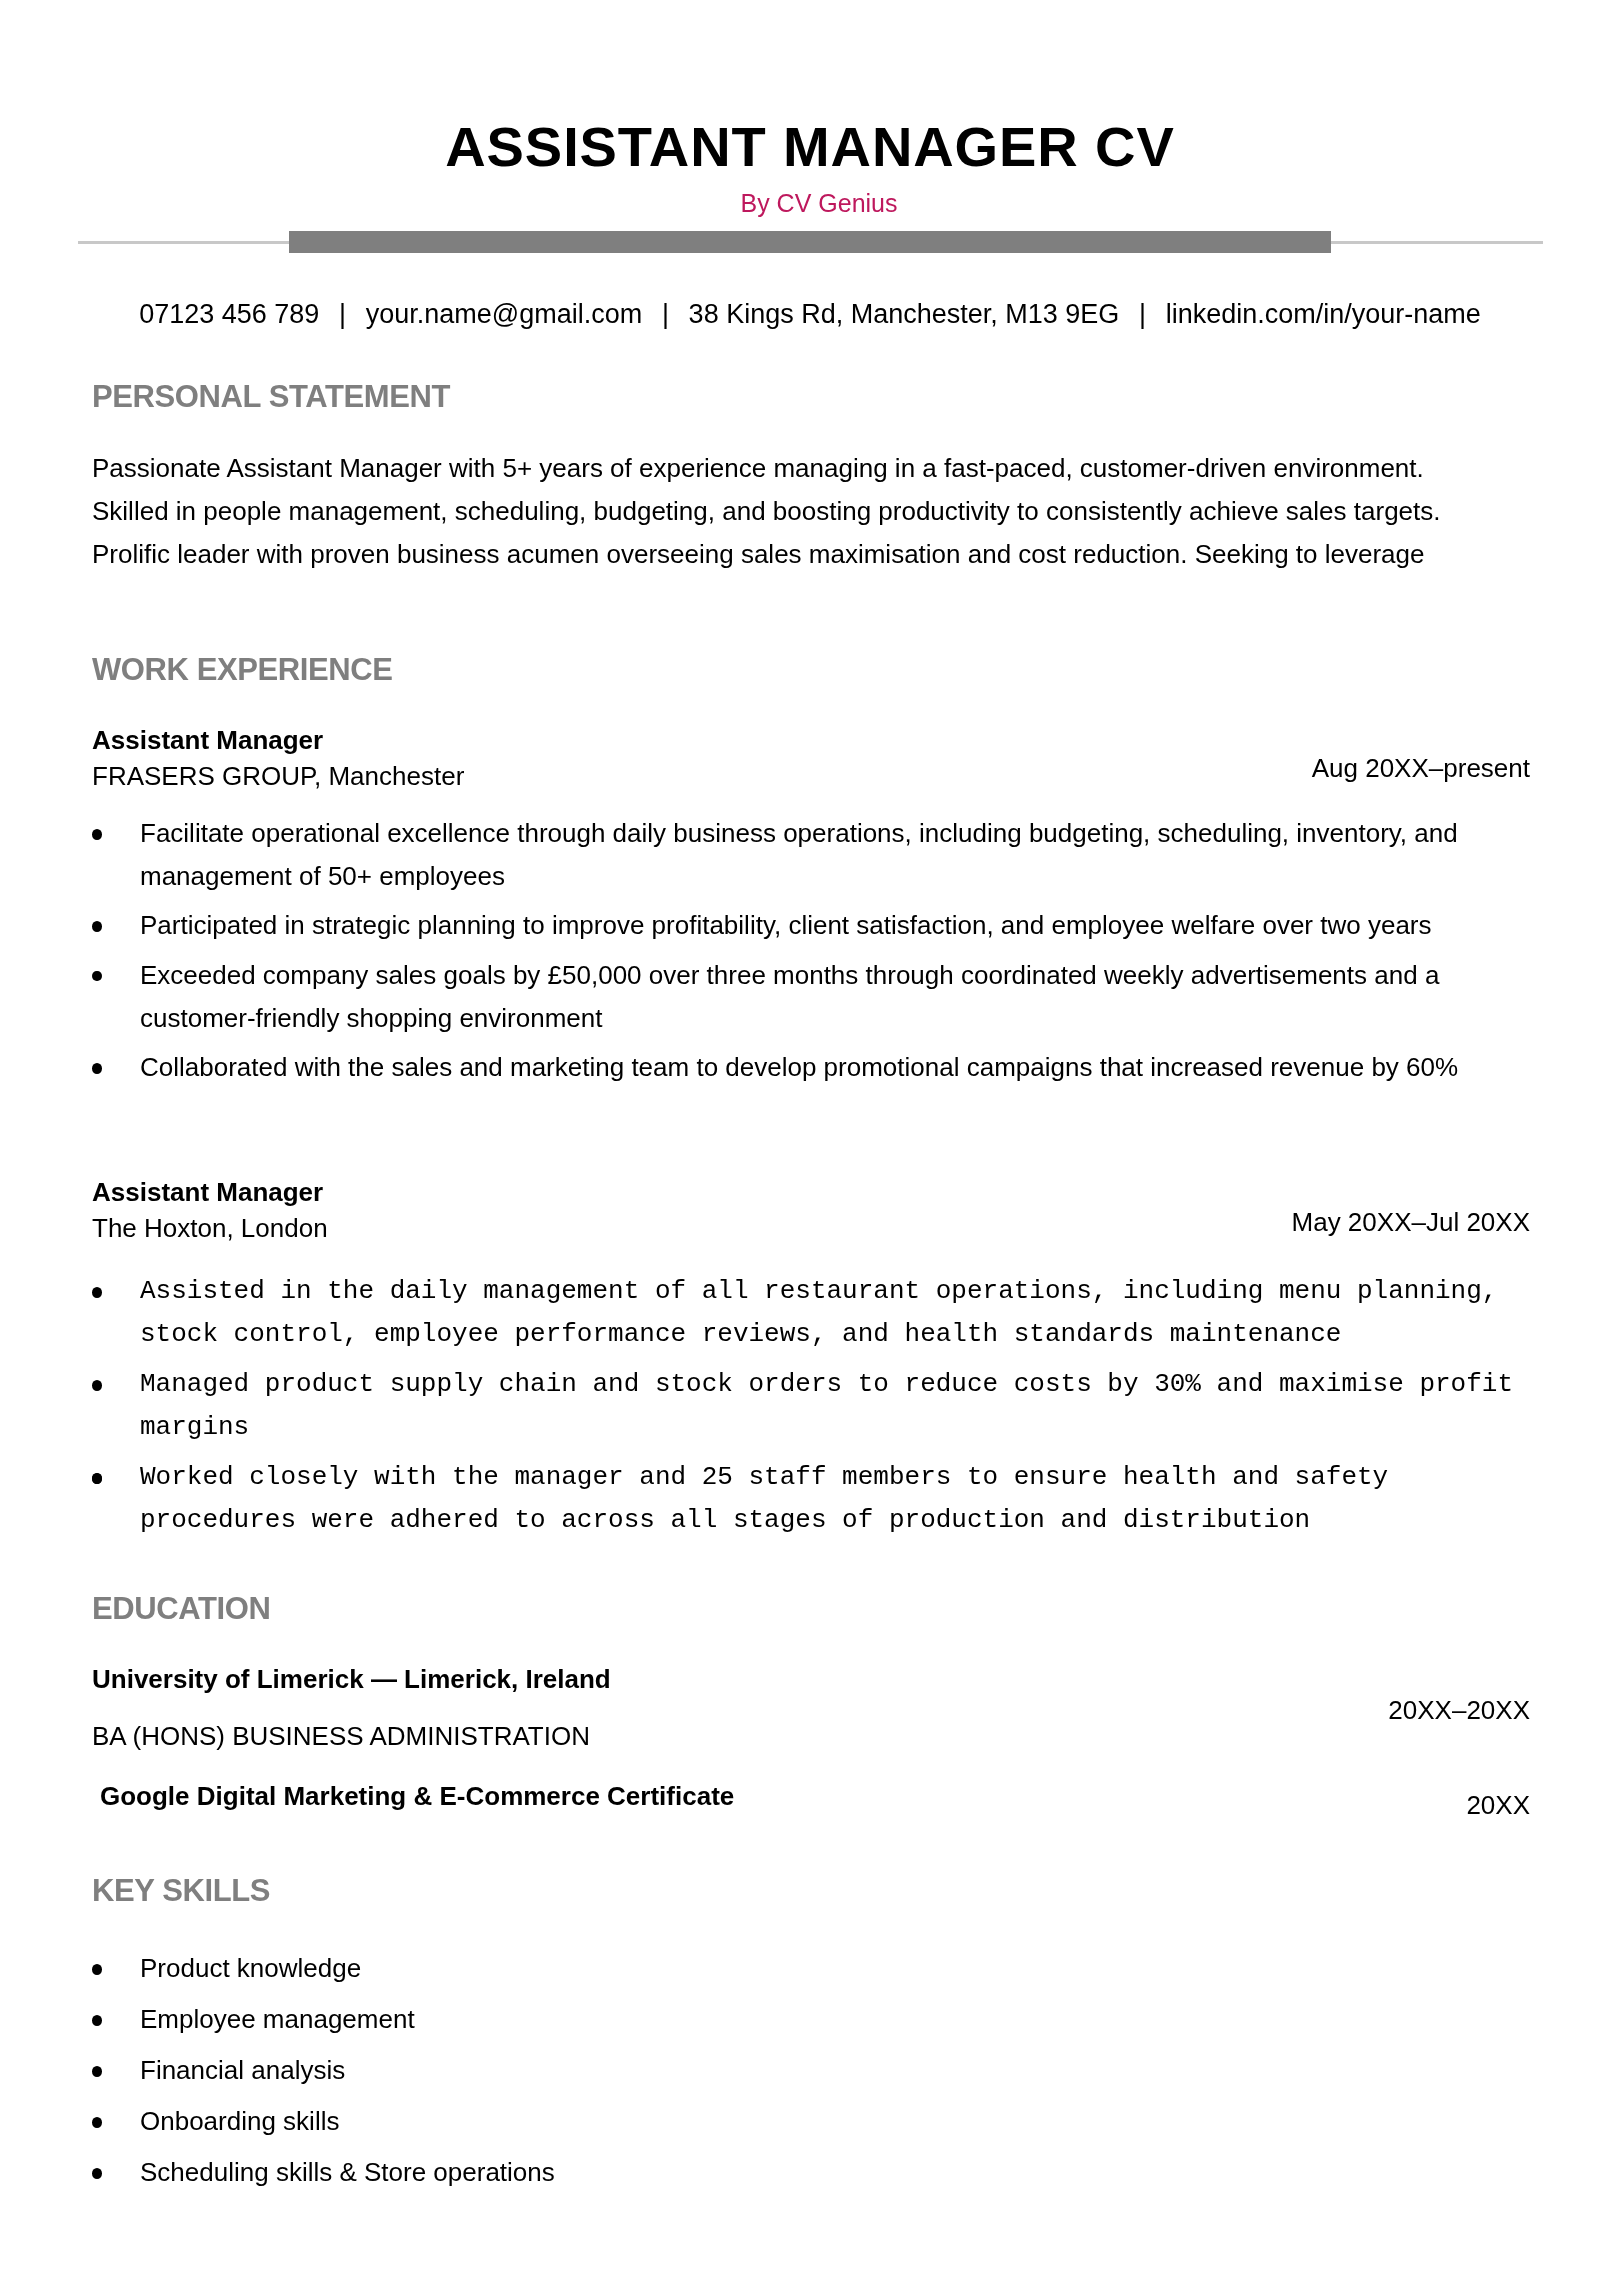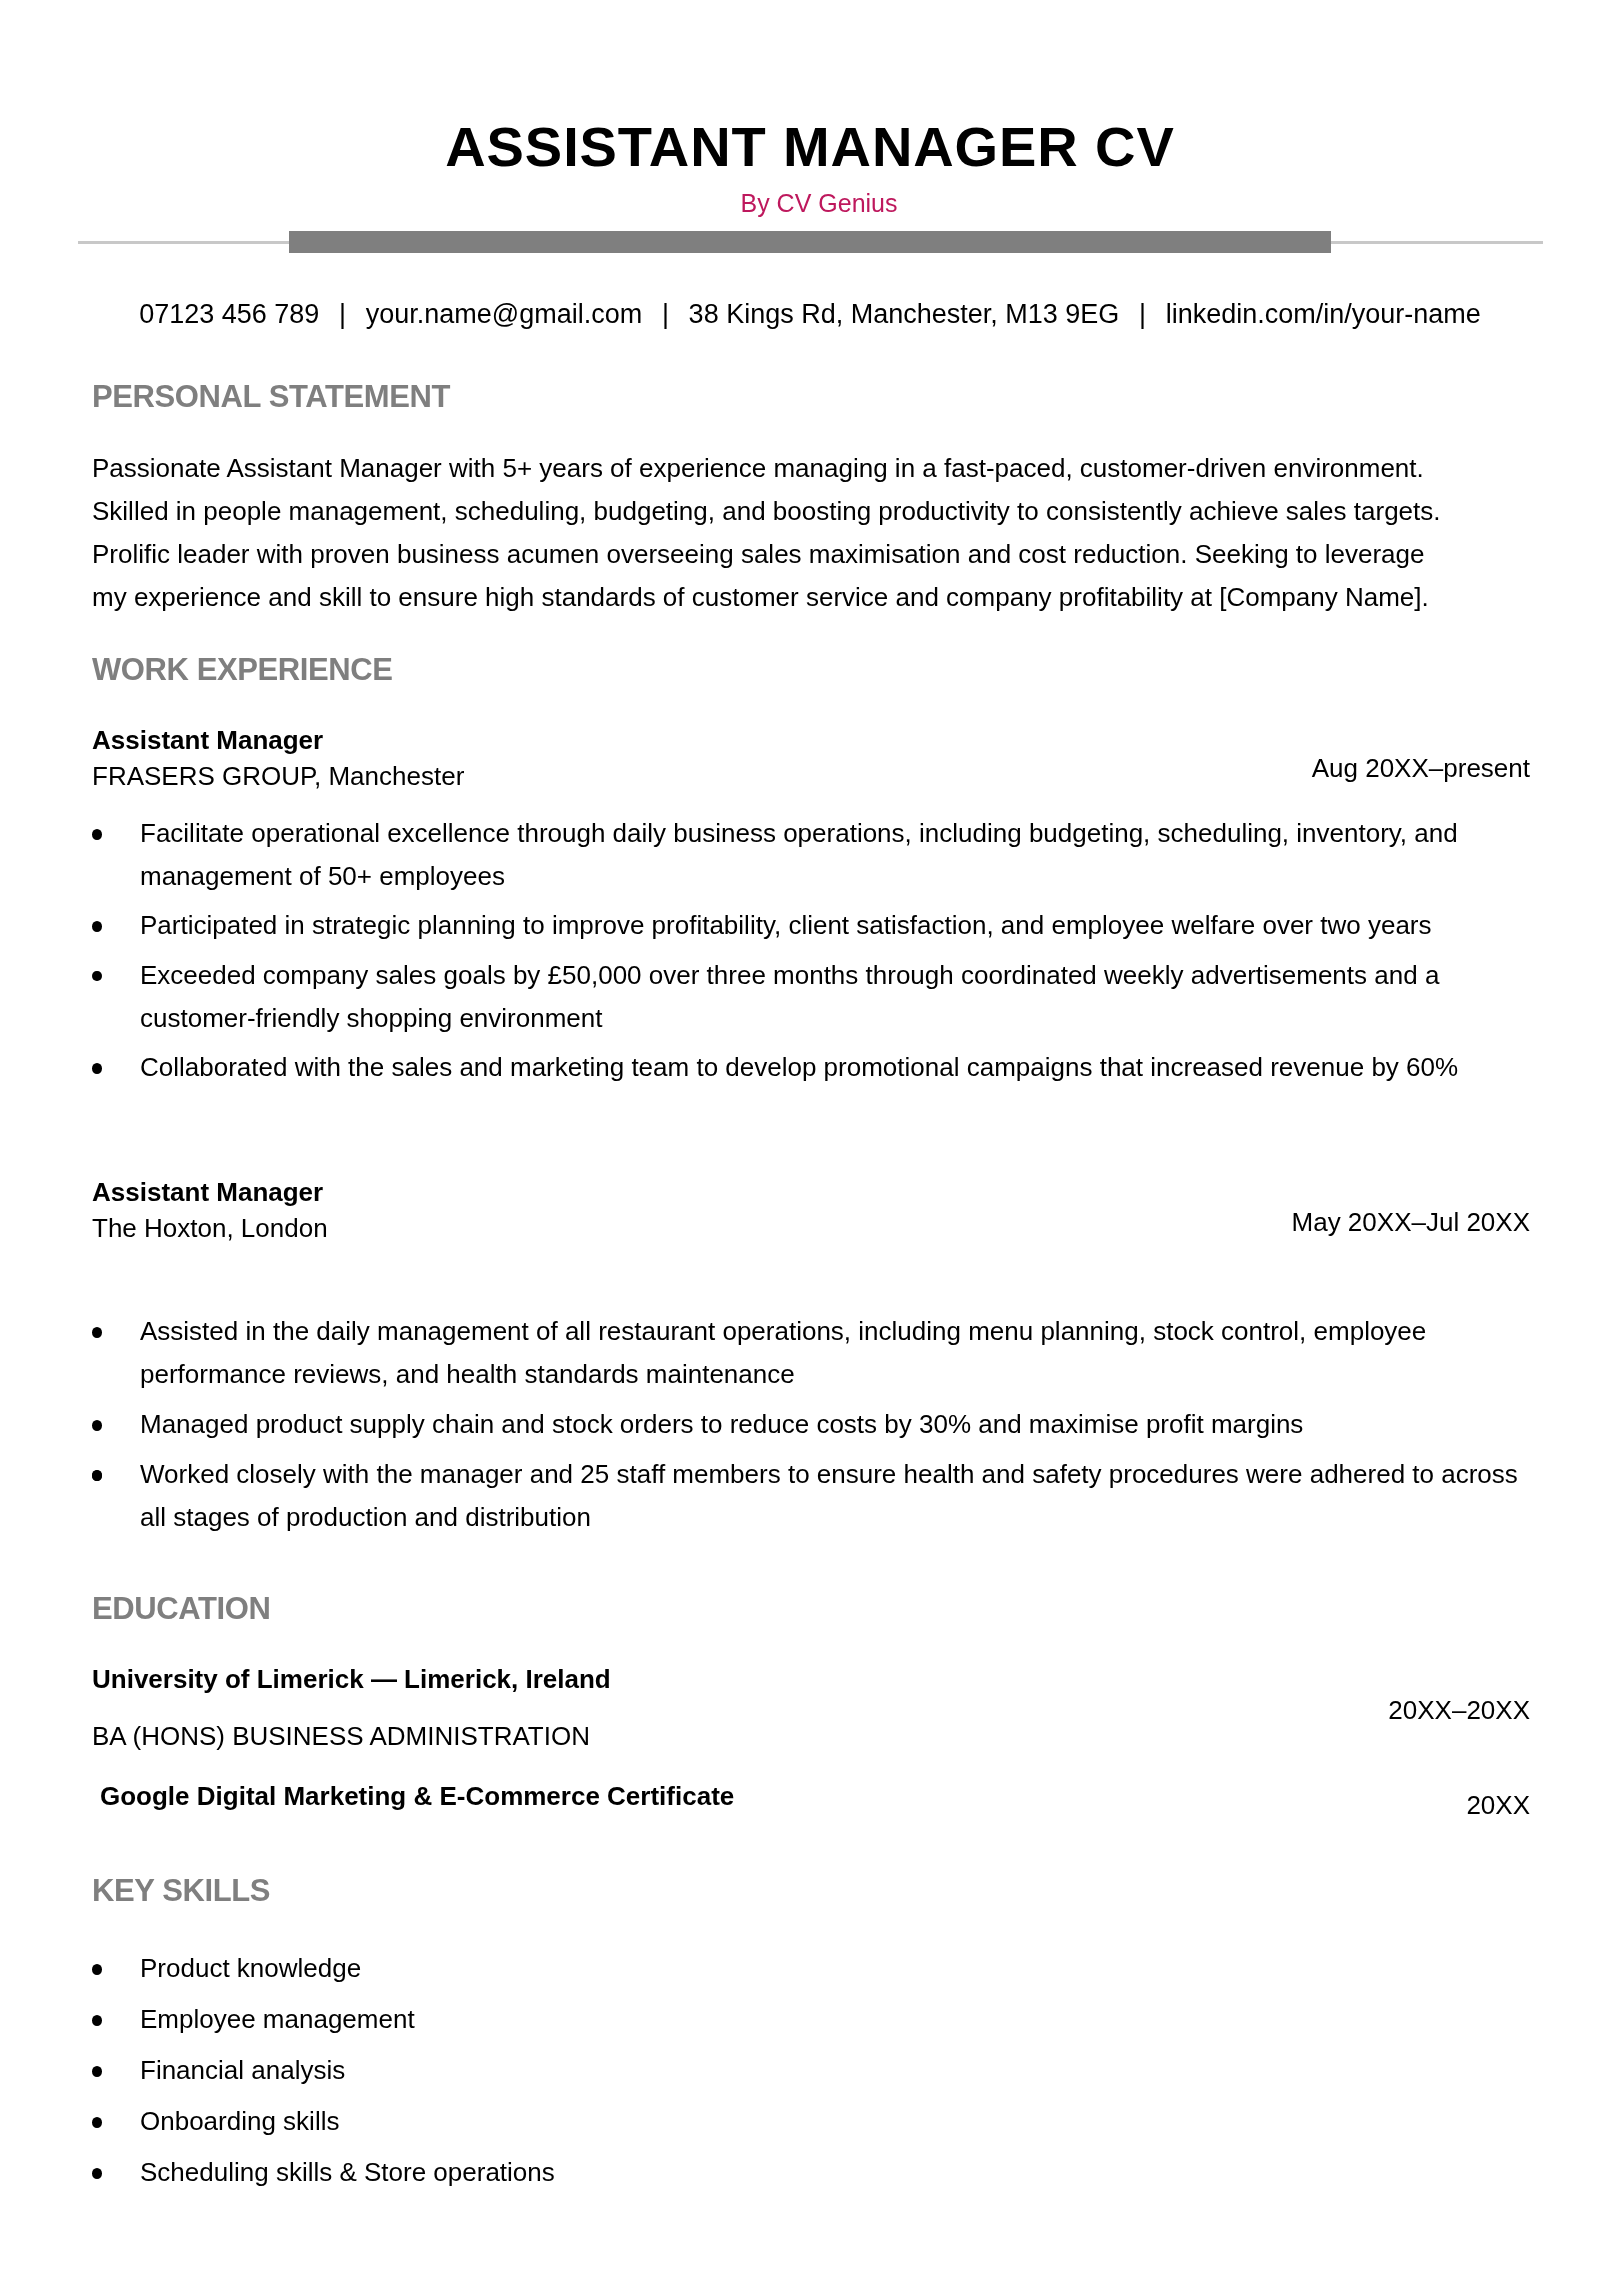--- a/index.html
+++ b/index.html
@@ -37,39 +37,38 @@
 <div class="rule-thin"></div>
 <div class="rule-thick"></div>
 
 <div class="contact"><span>07123 456 789</span><span class="sep">|</span><span>your.name@gmail.com</span><span class="sep">|</span><span>38 Kings Rd, Manchester, M13 9EG</span><span class="sep">|</span><span>linkedin.com/in/your-name</span></div>
 
 <div class="section-h" style="top:379px;">PERSONAL STATEMENT</div>
 <div class="para" style="top:447px;">
   <div>Passionate Assistant Manager with 5+ years of experience managing in a fast-paced, customer-driven environment.</div>
   <div>Skilled in people management, scheduling, budgeting, and boosting productivity to consistently achieve sales targets.</div>
   <div>Prolific leader with proven business acumen overseeing sales maximisation and cost reduction. Seeking to leverage</div>
-  <div>my experience and skill to ensure high standards of customer service and company profitability at [Company Name].</div>
 </div>
 
 <div class="section-h" style="top:652px;">WORK EXPERIENCE</div>
 
 <div class="job-title" style="top:724px;">Assistant Manager</div>
 <div class="job-co" style="top:760px;">FRASERS GROUP, Manchester</div>
 <div class="date" style="top:752px;">Aug 20XX–present</div>
 <ul class="bullets job1-bullets" style="top:812px;">
   <li><span class="dot"></span><span>Facilitate operational excellence through daily business operations, including budgeting, scheduling, inventory, and management of 50+ employees</span></li>
   <li><span class="dot"></span><span>Participated in strategic planning to improve profitability, client satisfaction, and employee welfare over two years</span></li>
   <li><span class="dot"></span><span>Exceeded company sales goals by £50,000 over three months through coordinated weekly advertisements and a customer-friendly shopping environment</span></li>
   <li><span class="dot"></span><span>Collaborated with the sales and marketing team to develop promotional campaigns that increased revenue by 60%</span></li>
 </ul>
 
 <div class="job-title" style="top:1176px;">Assistant Manager</div>
 <div class="job-co" style="top:1212px;">The Hoxton, London</div>
 <div class="date" style="top:1206px;">May 20XX–Jul 20XX</div>
-<ul class="bullets job2-bullets" style="top:1310px;">
+<ul class="bullets job2-bullets" style="top:1270px;font-family:Liberation Mono, monospace;">
   <li><span class="dot"></span><span>Assisted in the daily management of all restaurant operations, including menu planning, stock control, employee performance reviews, and health standards maintenance</span></li>
   <li><span class="dot"></span><span>Managed product supply chain and stock orders to reduce costs by 30% and maximise profit margins</span></li>
   <li><span class="dot"></span></li>
   <li><span class="dot"></span><span>Worked closely with the manager and 25 staff members to ensure health and safety procedures were adhered to across all stages of production and distribution</span></li>
 </ul>
 
 <div class="section-h" style="top:1591px;">EDUCATION</div>
 <div class="edu-b" style="top:1663px;">University of Limerick — Limerick, Ireland</div>
 <div class="date" style="top:1694px;">20XX–20XX</div>
 <div class="edu-n" style="top:1720px;">BA (HONS) BUSINESS ADMINISTRATION</div>

